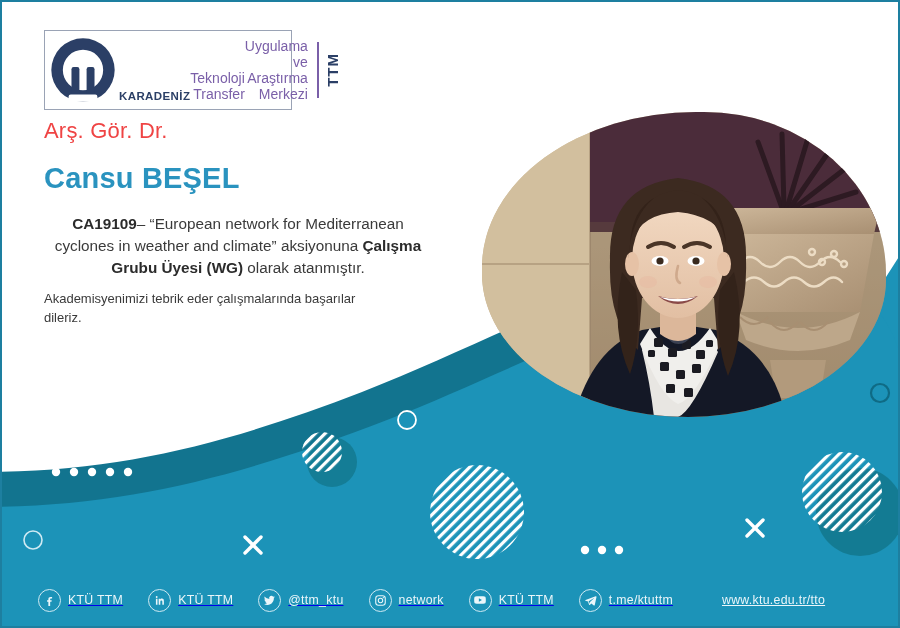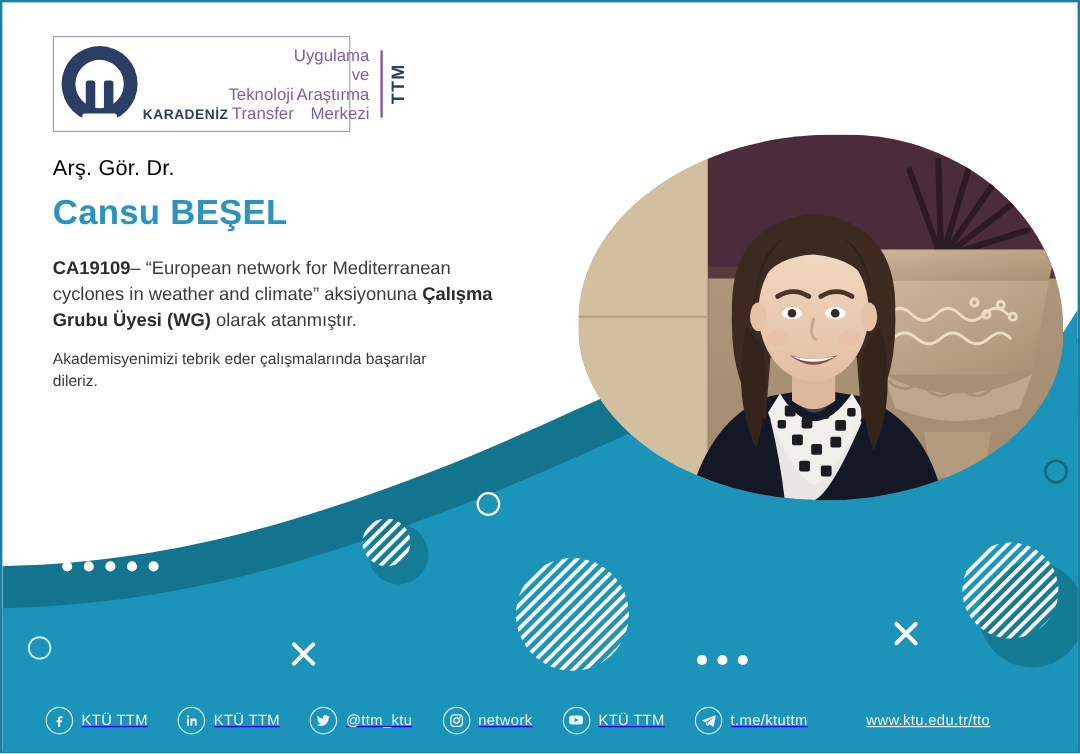--- a/index.html
+++ b/index.html
@@ -29,32 +29,32 @@
   .logo-l3,.logo-l4{color:#7a5fa8;font-size:14px;line-height:1.15;text-align:right;}
   .logo-div{width:2px;height:56px;background:#7a5fa8;margin:0 5px;flex:none;}
   .logo-ttm{
     writing-mode:vertical-rl;transform:rotate(180deg);
     color:#2b3f66;font-weight:bold;font-size:15px;letter-spacing:1px;
     margin-right:6px;flex:none;
   }
 
   
   .name-title{
-    position:absolute;left:42px;top:128px;
-    font-size:18px;color:#000000;letter-spacing:.2px;
+    position:absolute;left:42px;top:116px;
+    font-size:22px;color:#ef4444;letter-spacing:.2px;
   }
   .name-main{
     position:absolute;left:42px;top:160px;
     font-size:29px;font-weight:bold;color:#2a93bf;letter-spacing:.2px;
   }
 
   
   .body-p1{
     position:absolute;left:42px;top:211px;width:388px;
-    font-size:15.3px;line-height:1.45;color:#3a3a3a;
+    font-size:15.3px;line-height:1.45;color:#3a3a3a;text-align:center;
   }
   .body-p1 b{font-weight:bold;color:#2b2b2b;}
   .body-p2{
     position:absolute;left:42px;top:288px;width:330px;
     font-size:13px;line-height:1.45;color:#3a3a3a;
   }
 
   
   .photo-wrap{
     position:absolute;left:480px;top:110px;width:404px;height:305px;

